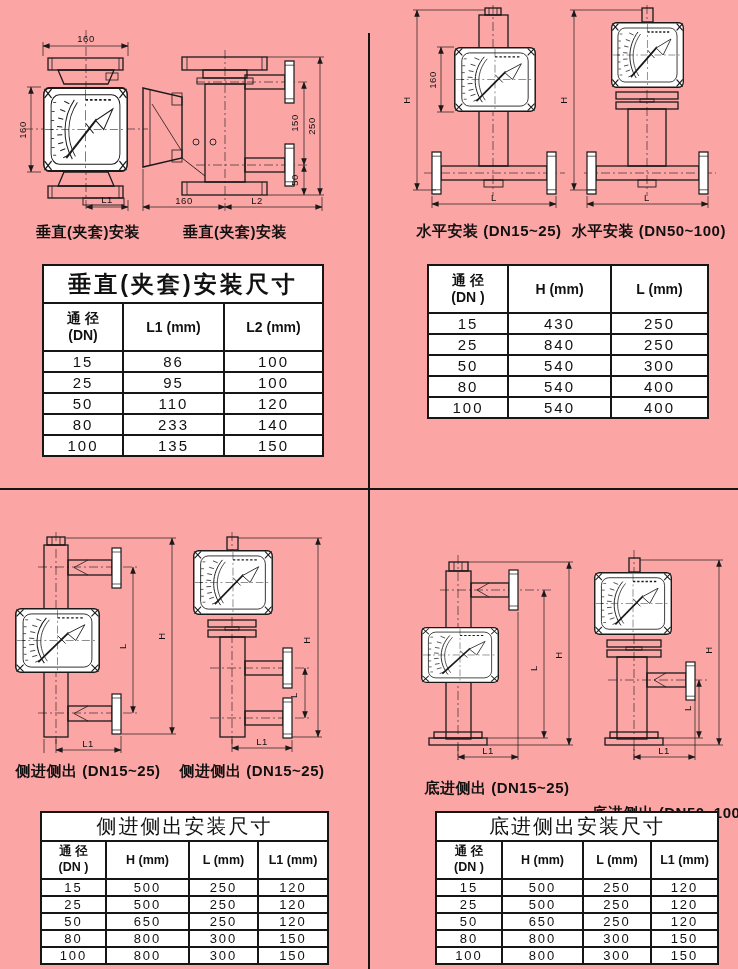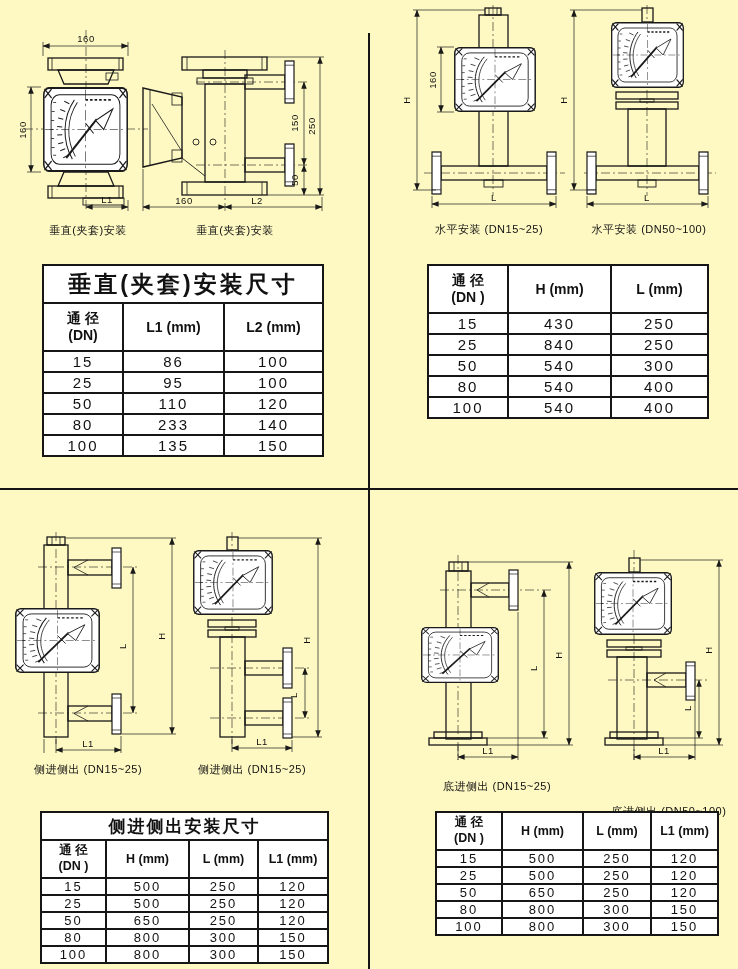--- a/index.html
+++ b/index.html
@@ -1,34 +1,34 @@
 <!DOCTYPE html>
 <html><head>
 <meta charset="utf-8">
 <style>
   html,body{margin:0;padding:0;background:#fff}
-  .page{position:relative;width:738px;height:969px;background:#fef9c3;overflow:hidden;
+  .page{position:relative;width:738px;height:969px;background:#fca5a5;overflow:hidden;
         font-family:"Liberation Sans",sans-serif;color:#111}
   .page svg{position:absolute;overflow:visible}
   #svg-tl{left:0;top:0} #svg-tr{left:0;top:0} #svg-bl{left:0;top:500px} #svg-br{left:0;top:500px}
   .vdiv{position:absolute;left:368px;top:33px;width:2px;height:936px;background:#151515}
   .hdiv{position:absolute;left:0;top:488px;width:738px;height:2px;background:#151515}
   .cl{stroke:#1a1a1a;fill:none;stroke-width:.6;stroke-dasharray:9 3 2 3}
   .dimln line,.dimln path{stroke:#1a1a1a;stroke-width:.7;fill:none}
   .ext{stroke:#1a1a1a;stroke-width:.55;fill:none}
   text.dim{font:9.5px "Liberation Sans",sans-serif;fill:#111;stroke:none;letter-spacing:.5px}
   .caption{position:absolute;transform:translateX(-50%);white-space:nowrap;
-           font-size:11px;font-weight:normal;color:#111;letter-spacing:.5px}
+           font-size:15px;font-weight:bold;color:#111;letter-spacing:.5px}
   .tbl{position:absolute;border-collapse:collapse;table-layout:fixed;background:#fff}
   .tbl th,.tbl td{border:2px solid #161616;text-align:center;vertical-align:middle;padding:0;
                   font-family:"Liberation Sans",sans-serif;color:#111;overflow:hidden}
   .t-top .title-row th{height:36px;font-size:23px;font-weight:bold;letter-spacing:3px}
   .t-top .head-row th{height:46px;font-size:14px;font-weight:bold}
   .t-top td{height:19px;font-size:15px;letter-spacing:2px}
-  .t-bot .title-row th{height:26px;font-size:17px;font-weight:bold;letter-spacing:2px}
+  .t-bot .title-row th{height:26px;font-size:20px;font-weight:normal;letter-spacing:2px}
   .t-bot .head-row th{height:36px;font-size:12.5px;font-weight:bold}
   .t-bot td{height:15px;font-size:13px;letter-spacing:2px}
   .dn span{display:block;line-height:1.25}
 </style>
 </head>
 <body>
 
 <div class="page">
 
   <svg width="0" height="0" style="position:absolute" aria-hidden="true">
@@ -484,20 +484,23 @@
   </table>
 
   <table class="tbl t-bot" style="left:435px;top:811px;width:282px">
     <colgroup>
         <col style="width:66px">
         <col style="width:81px">
         <col style="width:68px">
         <col style="width:67px">
       </colgroup>
     <thead>
+      <tr class="title-row">
+          <th colspan="4">底进侧出安装尺寸</th>
+        </tr>
       <tr class="head-row">
         <th class="dn">
           <span>通 径</span>
           <span>(DN )</span>
         </th>
         <th>H (mm)</th>
         <th>L (mm)</th>
         <th>L1 (mm)</th>
       </tr>
     </thead>

